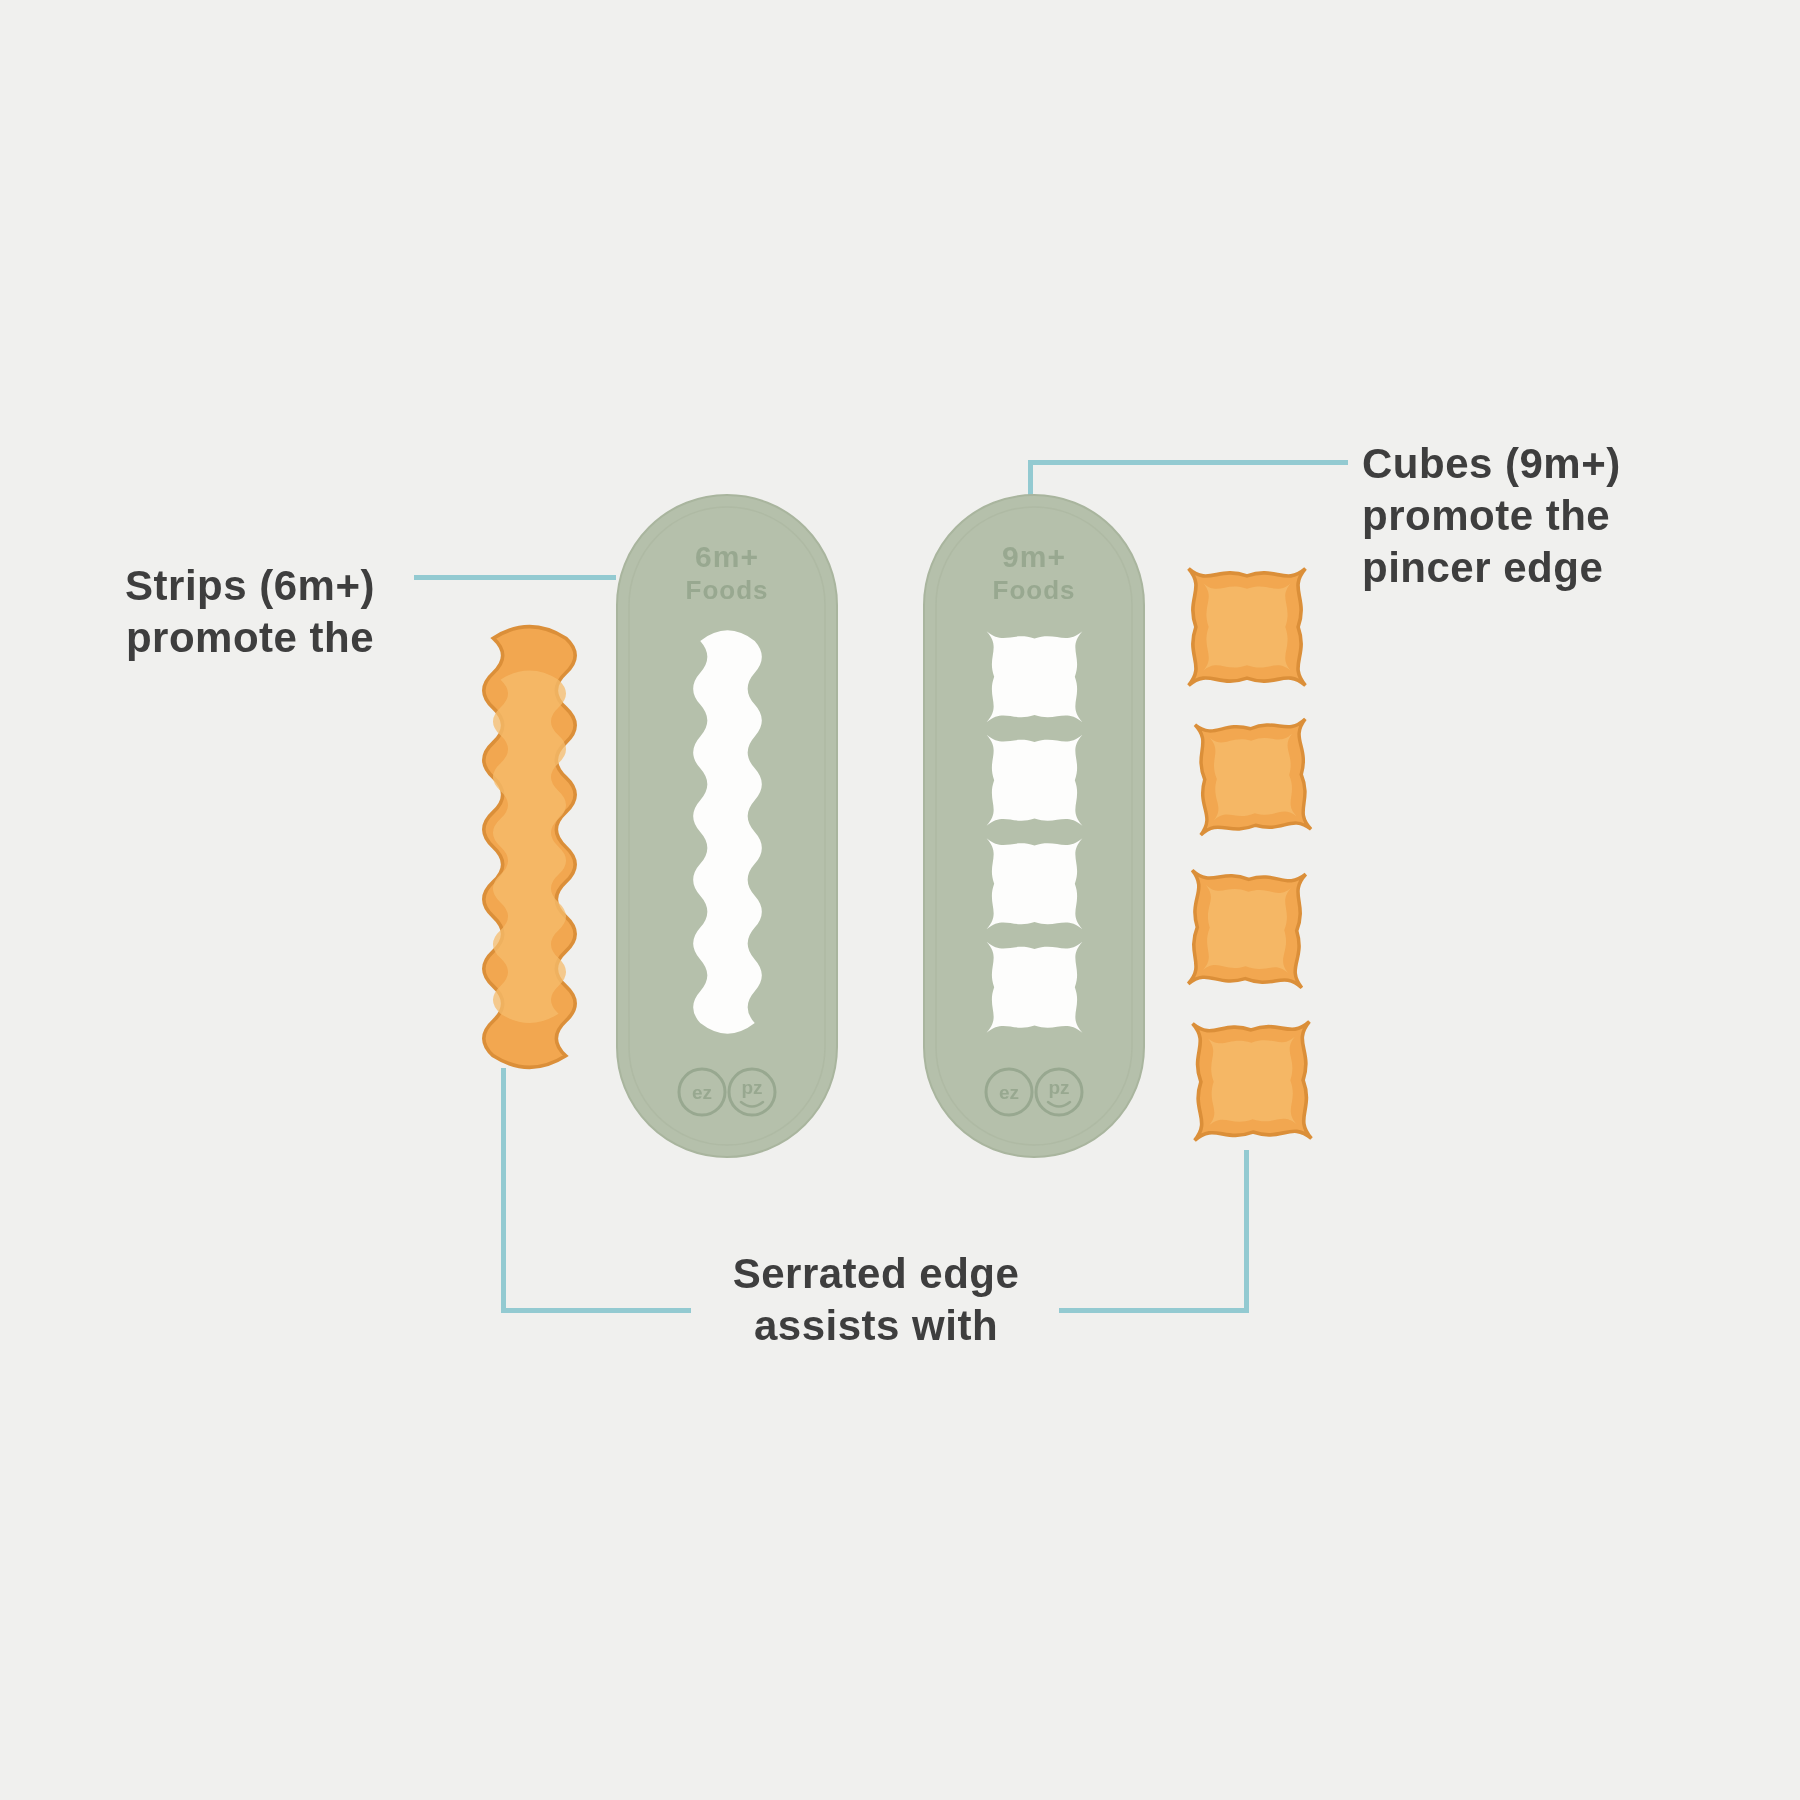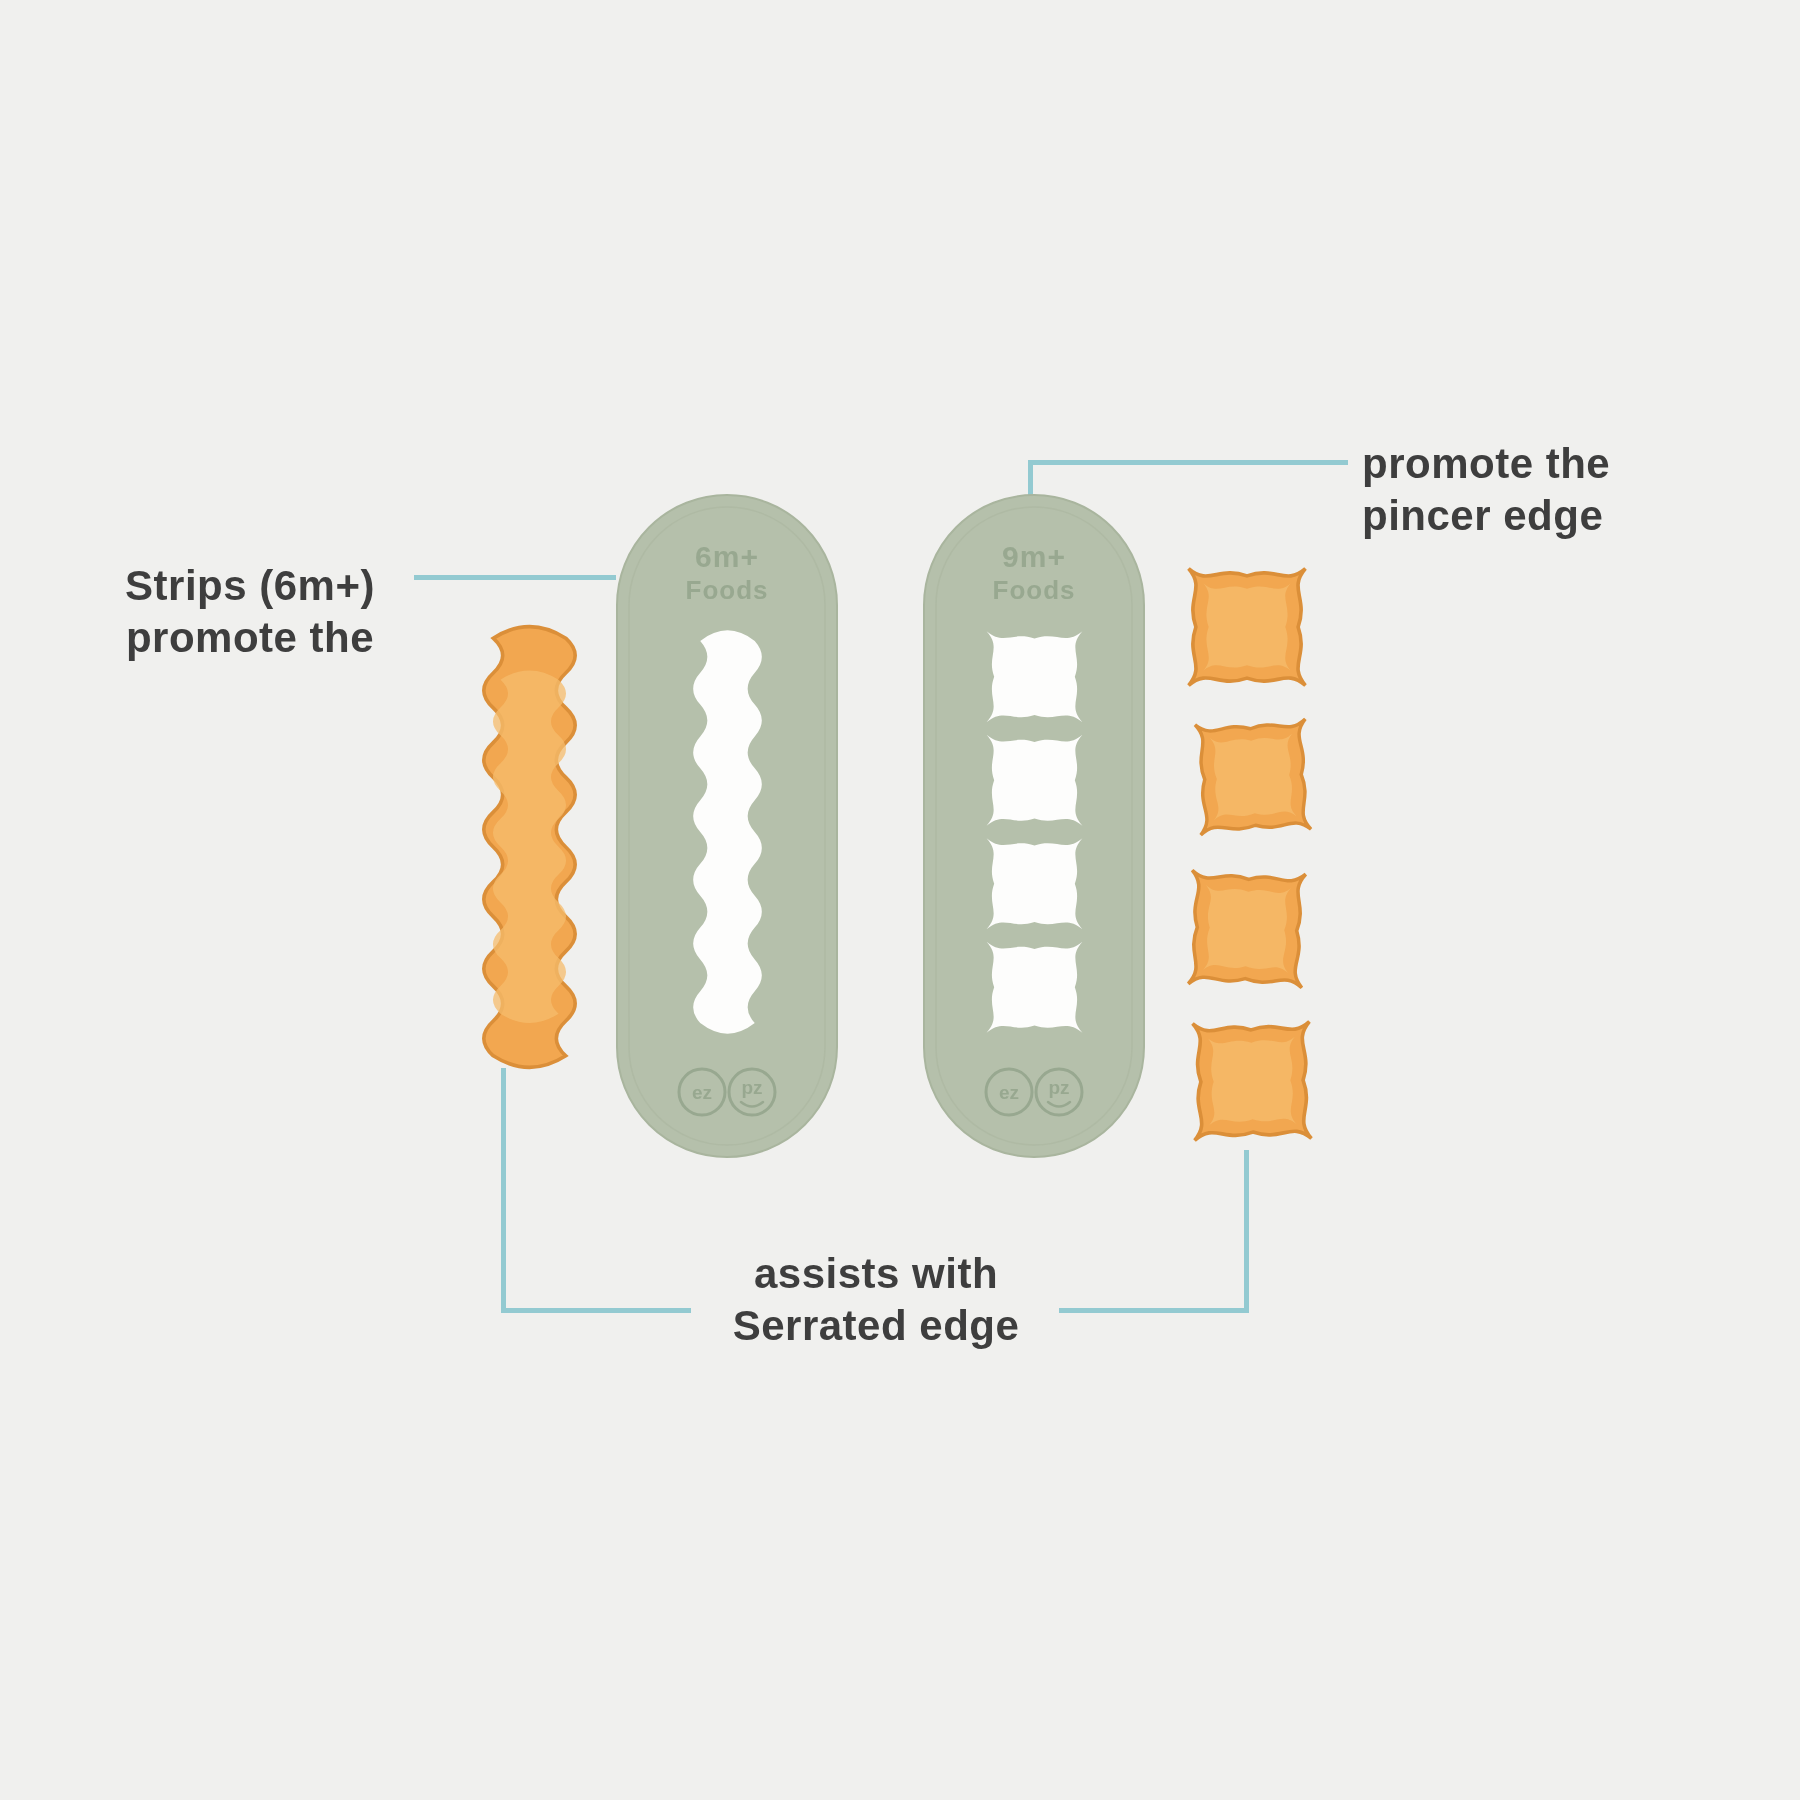--- a/index.html
+++ b/index.html
@@ -72,27 +72,28 @@
 
   <div class="conn" style="left:1244px; top:1150px; width:5px; height:163px;"></div>
   <div class="conn" style="left:1059px; top:1308px; width:190px; height:5px;"></div>
 
   <div class="label label-strips" style="left:95px; top:548px; width:310px;">
     <div>Strips (6m+)</div>
     <div>promote the</div>
   </div>
 
   <div class="label label-cubes" style="left:1362px; top:438px; width:360px;">
+    <div>Cubes (9m+)</div>
     <div>promote the</div>
     <div>pincer edge</div>
   </div>
 
   <div class="label label-serrated" style="left:696px; top:1248px; width:360px;">
+    <div>Serrated edge</div>
     <div>assists with</div>
-    <div>Serrated edge</div>
   </div>
 
   <svg class="cutter" style="left:613px; top:491px;" width="228" height="670" viewBox="0 0 228 670">
     <rect x="4" y="4" width="220" height="662" rx="110" fill="#b5c0ab" stroke="#a9b59e" stroke-width="2"></rect>
     <rect x="16" y="16" width="196" height="638" rx="98" fill="none" stroke="#a9b59e" stroke-width="1.5" opacity="0.55"></rect>
     <text class="cutter-age" x="114" y="76" text-anchor="middle">6m+</text>
     <text class="cutter-foods" x="114" y="108" text-anchor="middle">Foods</text>
     <path fill="#fdfdfc" transform="translate(60,134) scale(1.09,1.327)" d="M 25 12 Q 50 -4 75 12 q 13 12 0 24 q -13 12 0 24 q 13 12 0 24 q -13 12 0 24 q 13 12 0 24 q -13 12 0 24 q 13 12 0 24 q -13 12 0 24 q 13 12 0 24 q -13 12 0 24 q 13 12 0 24 q -13 12 0 24 Q 50 316 25 300 q -13 -12 0 -24 q 13 -12 0 -24 q -13 -12 0 -24 q 13 -12 0 -24 q -13 -12 0 -24 q 13 -12 0 -24 q -13 -12 0 -24 q 13 -12 0 -24 q -13 -12 0 -24 q 13 -12 0 -24 q -13 -12 0 -24 q 13 -12 0 -24 Z"></path>
     <g>
       <circle cx="89" cy="601" r="23" fill="none" stroke="#98a890" stroke-width="3"></circle>

